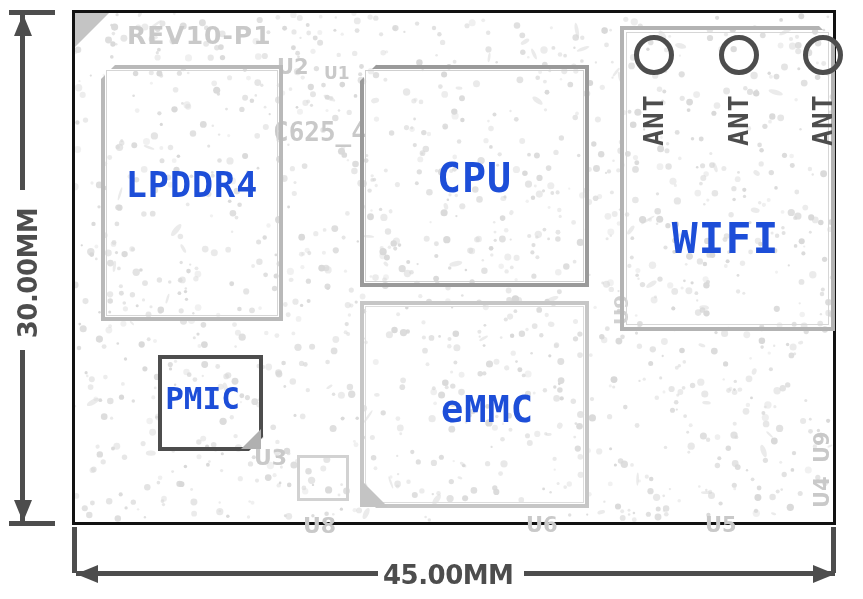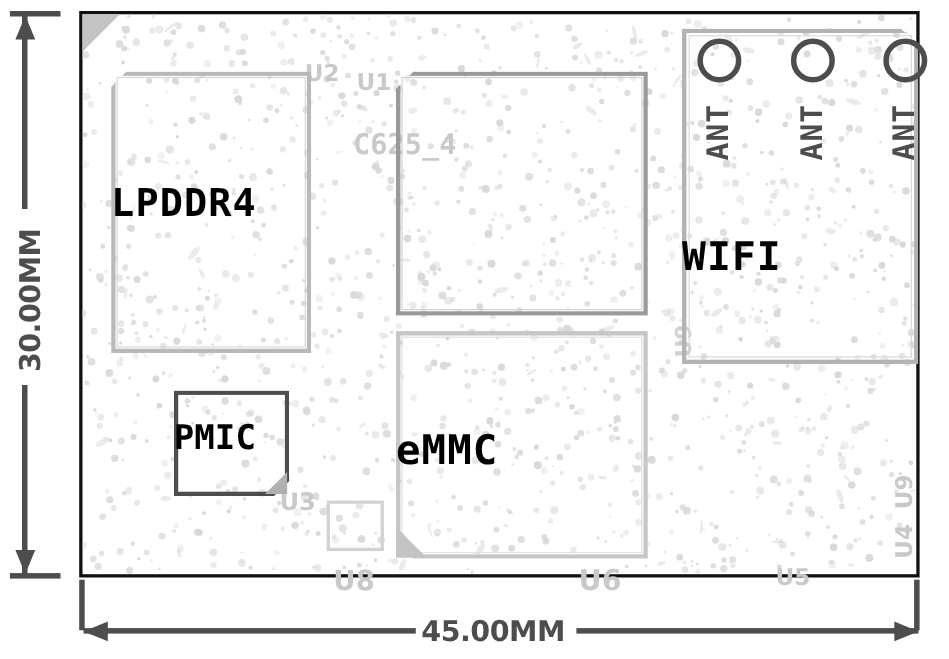--- a/index.html
+++ b/index.html
@@ -28,26 +28,26 @@
   #board{position:absolute;left:72px;top:10px;width:764px;height:515px;
          background:#ffffff;border:3px solid #111111;box-sizing:border-box;}
   #board-texture{position:absolute;inset:0;opacity:1;}
 
   
   .corner-tri{position:absolute;width:0;height:0;}
 
   
   .silk{position:absolute;color:#c9c9c9;white-space:nowrap;
         font-family:"DejaVu Sans","Liberation Sans",sans-serif;font-weight:bold;}
-  .silk-mono{font-family:"DejaVu Sans Mono","Liberation Mono",monospace;margin-left:48px;}
+  .silk-mono{font-family:"DejaVu Sans Mono","Liberation Mono",monospace;}
 
   
   .comp{position:absolute;box-sizing:border-box;}
-  .comp-label{position:absolute;left:0;right:0;text-align:left;
-              color:#000000;font-weight:bold;letter-spacing:1px;
+  .comp-label{position:absolute;left:0;right:0;text-align:center;
+              color:#1d4ed8;font-weight:bold;letter-spacing:1px;
               font-family:"DejaVu Sans Mono","Liberation Mono",monospace;}
 
   .ring{position:absolute;border-radius:50%;box-sizing:border-box;}
 
   .antlabel{position:absolute;color:#4d4d4d;font-weight:bold;font-size:27px;
             letter-spacing:1px;white-space:nowrap;
             font-family:"DejaVu Sans Mono","Liberation Mono",monospace;
             transform:rotate(-90deg);transform-origin:left top;}
 
   .silk-rot{transform:rotate(-90deg);transform-origin:left top;}
@@ -1507,46 +1507,48 @@
         <ellipse cx="108.3" cy="235.5" rx="4.8" ry="1.7" fill="#d8d8d8" opacity="0.5" transform="rotate(61 108.3 235.5)"></ellipse>
         <ellipse cx="291.1" cy="500.5" rx="6.1" ry="2.6" fill="#d8d8d8" opacity="0.5" transform="rotate(116 291.1 500.5)"></ellipse>
         <ellipse cx="688.5" cy="438.0" rx="6.5" ry="2.6" fill="#d8d8d8" opacity="0.5" transform="rotate(70 688.5 438.0)"></ellipse>
         <ellipse cx="436.4" cy="199.6" rx="2.1" ry="2.6" fill="#d8d8d8" opacity="0.5" transform="rotate(32 436.4 199.6)"></ellipse>
         <ellipse cx="101.2" cy="217.1" rx="7.5" ry="2.7" fill="#d8d8d8" opacity="0.5" transform="rotate(130 101.2 217.1)"></ellipse>
         <ellipse cx="431.7" cy="354.9" rx="2.5" ry="2.6" fill="#d8d8d8" opacity="0.5" transform="rotate(73 431.7 354.9)"></ellipse>
       </svg>
 
     <div class="corner-tri" style="left:0;top:0;border-left:34px solid #c4c4c4;border-bottom:34px solid transparent;"></div>
 
+    <div class="silk" style="left:52px;top:8px;font-size:25px;letter-spacing:1px;">REV10-P1</div>
 
 
     <div class="silk silk-mono" style="left:198px;top:104px;font-size:26px;letter-spacing:0px;">C625_4</div>
 
     <div class="silk" style="left:202px;top:42px;font-size:21px;">U2</div>
-    <div class="silk" style="left:249px;top:50px;font-size:21px;">U1</div>
+    <div class="silk" style="left:249px;top:50px;font-size:17px;">U1</div>
     <div class="silk" style="left:179px;top:432px;font-size:22px;">U3</div>
-    <div class="silk" style="left:228px;top:500px;font-size:25px;">U8</div>
-    <div class="silk" style="left:451px;top:500px;font-size:26px;">U6</div>
+    <div class="silk" style="left:228px;top:500px;font-size:22px;">U8</div>
+    <div class="silk" style="left:451px;top:500px;font-size:21px;">U6</div>
     <div class="silk" style="left:630px;top:500px;font-size:21px;">U5</div>
     <div class="silk silk-rot" style="left:735px;top:450px;font-size:21px;">U9</div>
     <div class="silk silk-rot" style="left:735px;top:495px;font-size:21px;">U4</div>
     <div class="silk silk-rot" style="left:534px;top:312px;font-size:20px;opacity:.85;">U9</div>
 
     <div class="comp" style="left:26px;top:52px;width:182px;height:256px;
                 border:4px solid #b9b9b9;
                 clip-path:polygon(14px 0,100% 0,100% 100%,0 100%,0 14px);"></div>
     <div class="comp" style="left:31px;top:57px;width:172px;height:246px;
                 border:1px solid #d5d5d5;"></div>
     <div class="comp-label" style="left:26px;top:152px;width:182px;font-size:35px;">LPDDR4</div>
 
     <div class="comp" style="left:285px;top:52px;width:229px;height:222px;
                 border:4px solid #9a9a9a;
                 clip-path:polygon(16px 0,100% 0,100% 100%,0 100%,0 16px);"></div>
     <div class="comp" style="left:290px;top:57px;width:219px;height:212px;
                 border:1px solid #cfcfcf;"></div>
+    <div class="comp-label" style="left:285px;top:142px;width:229px;font-size:40px;">CPU</div>
 
     <div class="comp" style="left:285px;top:288px;width:229px;height:207px;
                 border:4px solid #c6c6c6;
                 clip-path:polygon(0 0,100% 0,100% 100%,16px 100%,0 calc(100% - 16px));"></div>
     <div class="comp" style="left:290px;top:293px;width:219px;height:197px;
                 border:1px solid #dcdcdc;"></div>
     <div class="comp-label" style="left:285px;top:375px;width:255px;font-size:37px;">eMMC</div>
 
     <div class="comp" style="left:83px;top:342px;width:105px;height:96px;
                 border:4px solid #4d4d4d;
@@ -1561,19 +1563,19 @@
     <div class="comp" style="left:551px;top:19px;width:203px;height:293px;border:1px solid #d6d6d6;"></div>
 
     <div class="ring" style="left:559px;top:22px;width:40px;height:40px;border:5px solid #4d4d4d;"></div>
     <div class="ring" style="left:644px;top:22px;width:40px;height:40px;border:5px solid #4d4d4d;"></div>
     <div class="ring" style="left:728px;top:22px;width:40px;height:40px;border:5px solid #4d4d4d;"></div>
 
     <div class="antlabel" style="left:563px;top:133px;">ANT</div>
     <div class="antlabel" style="left:648px;top:133px;">ANT</div>
     <div class="antlabel" style="left:732px;top:133px;">ANT</div>
 
-    <div class="comp-label" style="left:545px;top:200px;width:211px;font-size:36px;">WIFI</div>
+    <div class="comp-label" style="left:545px;top:200px;width:211px;font-size:43px;">WIFI</div>
 
     <div class="corner-tri" style="left:285px;top:466px;border-bottom:28px solid #c4c4c4;border-right:28px solid transparent;"></div>
     <div class="corner-tri" style="left:166px;top:416px;border-top:20px solid transparent;border-right:20px solid #b0b0b0;"></div>
   </div>
 
 </div>
 
 </body></html>

